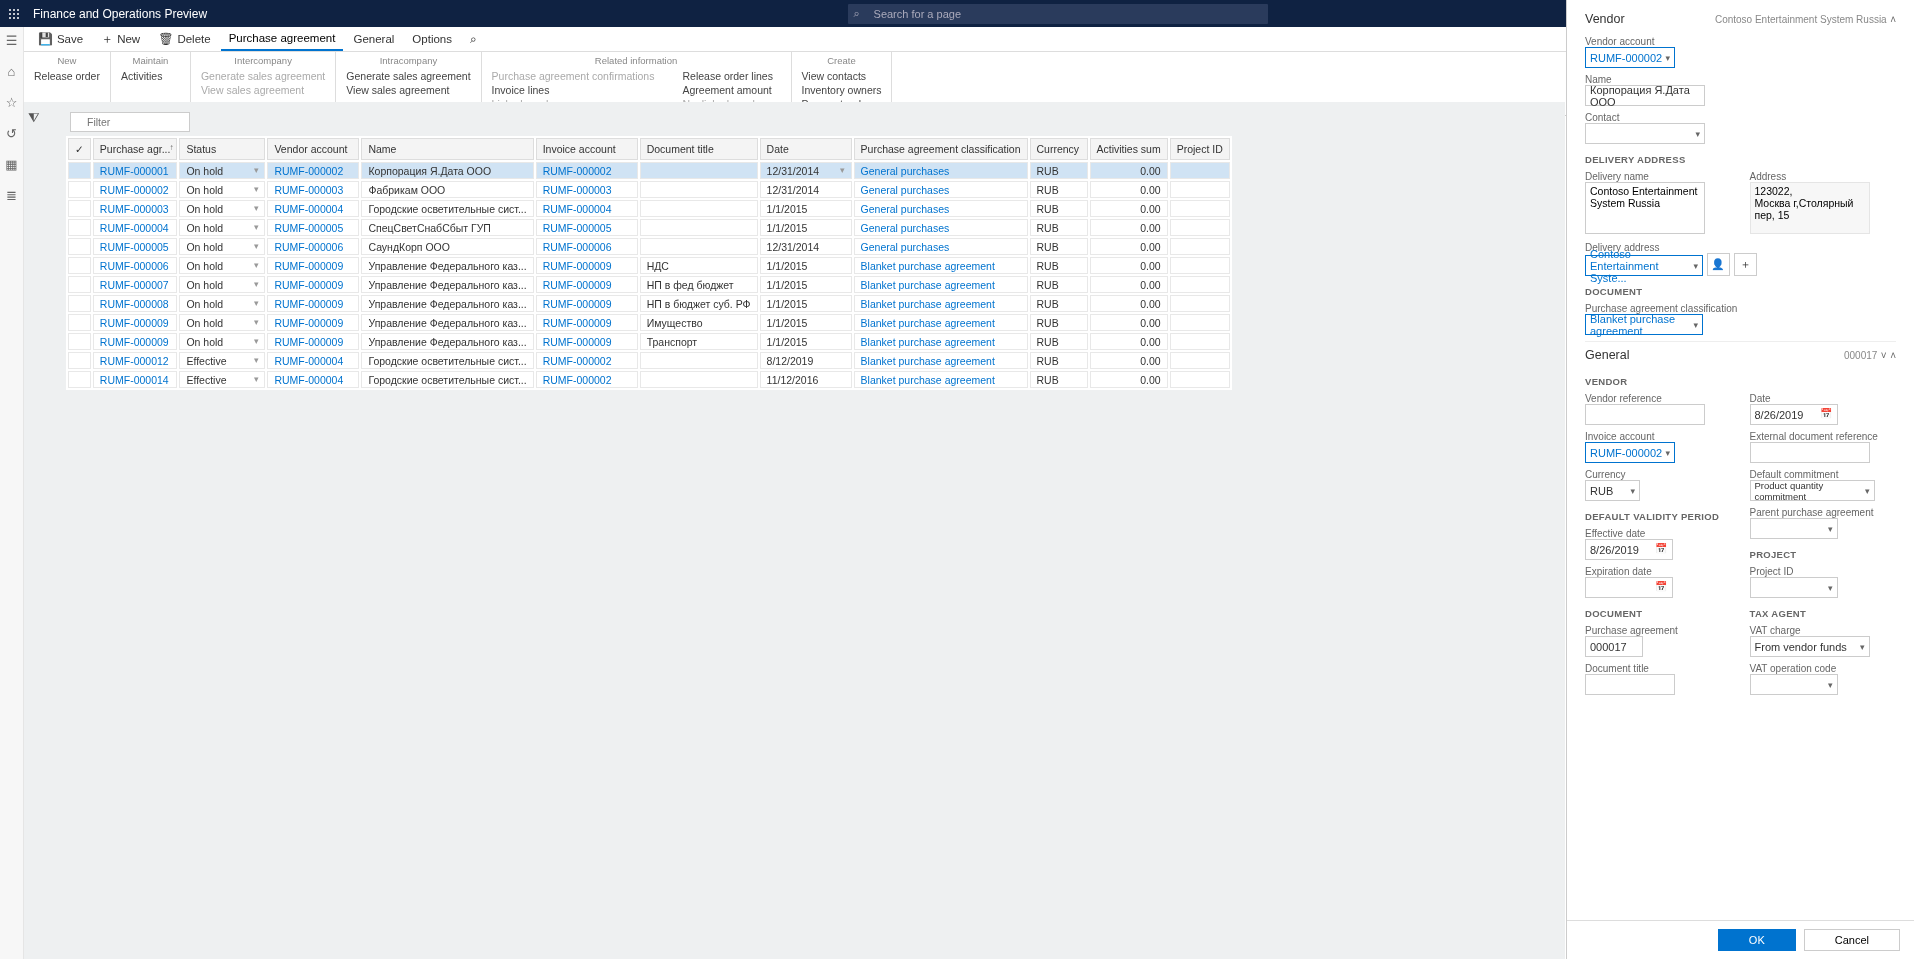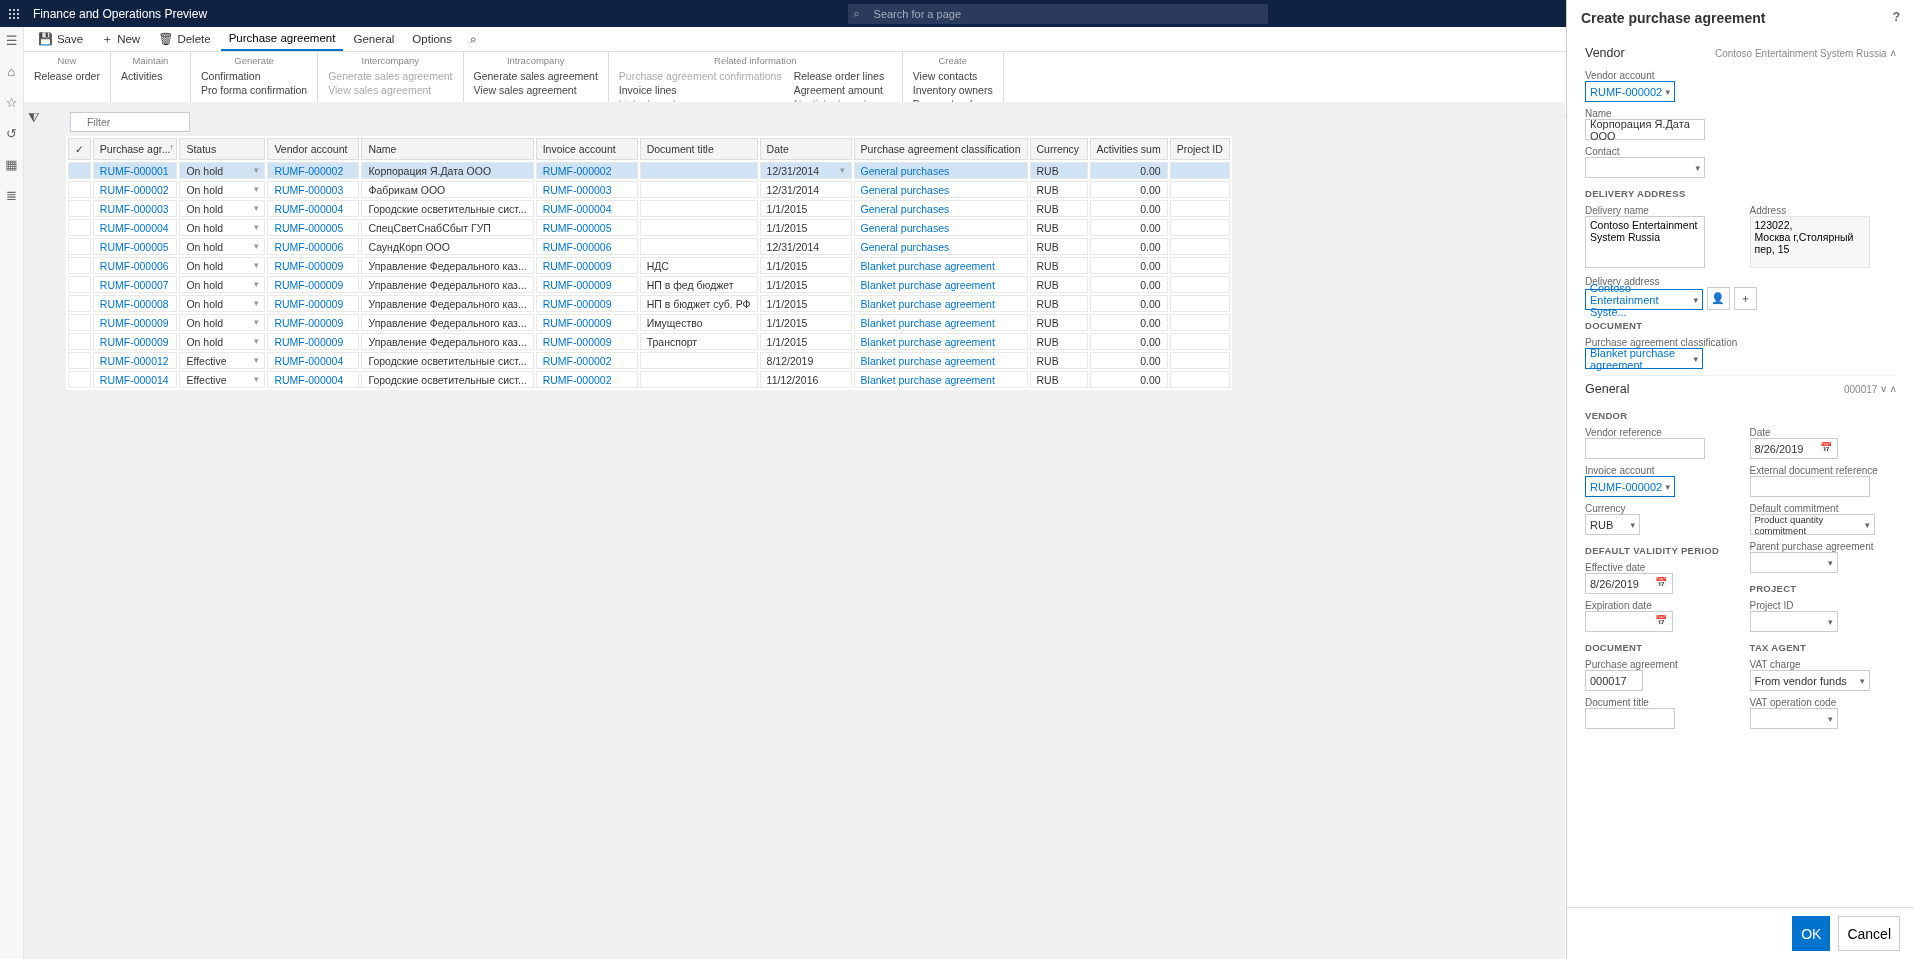--- a/index.html
+++ b/index.html
@@ -71,21 +71,21 @@
 .fld-ta.ro { background:#f7f7f7; border-color:#e5e5e5; }
 .two-col { display:flex; gap:18px; }
 .col { flex:1; }
 .sub-h { font-size:9.5px; color:#666; font-weight:600; margin-top:10px; text-transform:uppercase; letter-spacing:.3px;}
 .addr-ctrl { display:flex; gap:4px; align-items:flex-end; }
 .sq-btn { width:23px; height:23px; border:1px solid #ccc; display:flex; align-items:center; justify-content:center; cursor:pointer; font-size:11px; }
 .date-input { position:relative; }
 .date-input .cal { position:absolute; right:4px; top:3px; font-size:10px; color:#666; }
 
 .rfoot { border-top:1px solid #ddd; padding:8px 14px; display:flex; justify-content:flex-end; gap:8px; }
-.btn { height:35px; padding:0 8px; font-size:14px; border:1px solid #ccc; background:#fff; cursor:pointer; }
+.btn { height:22px; padding:0 30px; font-size:11px; border:1px solid #ccc; background:#fff; cursor:pointer; }
 .btn.primary { background:#0073cf; color:#fff; border-color:#0073cf; }
 
 svg.icon { width:12px; height:12px; }
 </style>
 </head>
 <body>
 
 <div class="topbar">
   <div class="waffle">
     <svg class="icon" viewBox="0 0 12 12" fill="#fff">
@@ -151,43 +151,36 @@
         <span>Release order</span>
       </div>
     </div>
     <div class="group">
       <div class="ghead">Maintain</div>
       <div class="gitems">
         <span>Activities</span>
       </div>
     </div>
     <div class="group">
-      <div class="ghead">Generate</div>
-      <div class="gitems">
-        <span>Confirmation</span>
-        <span>Pro forma confirmation</span>
-      </div>
-    </div>
-    <div class="group">
       <div class="ghead">Intercompany</div>
       <div class="gitems">
         <span class="muted">Generate sales agreement</span>
         <span class="muted">View sales agreement</span>
       </div>
     </div>
     <div class="group">
       <div class="ghead">Intracompany</div>
       <div class="gitems">
         <span>Generate sales agreement</span>
         <span>View sales agreement</span>
       </div>
     </div>
     <div class="group">
       <div class="ghead">Related information</div>
-      <div class="gitems" style="display: grid; grid-template-columns: auto auto; column-gap: 12px;">
+      <div class="gitems" style="display: grid; grid-template-columns: auto auto; column-gap: 28px;">
         <span class="muted">Purchase agreement confirmations</span>
         <span>Release order lines</span>
         <span>Invoice lines</span>
         <span>Agreement amount</span>
         <span class="muted">Linked purchases</span>
         <span class="muted">Nonlinked purchases</span>
       </div>
     </div>
     <div class="group">
       <div class="ghead">Create</div>
@@ -415,26 +408,20 @@
           <td class="link" style="min-width: 122px;">Blanket purchase agreement</td>
           <td style="min-width: 58px;">RUB</td>
           <td class="num" style="min-width: 52px;">0.00</td>
           <td style="min-width: 60px;"></td>
         </tr>
       </tbody>
     </table>
 </div>
 
 <div class="rpanel">
-  <div class="rhead">
-    <span>Create purchase agreement</span>
-    <div class="icons">
-        <span>?</span>
-      </div>
-  </div>
   <div class="rbody">
     <div class="section-h" style="border-top:none;">
       <span>Vendor</span>
       <span><span class="sub">Contoso Entertainment System Russia</span> <span class="chev">˄</span></span>
     </div>
 
     <span class="fld-label">Vendor account</span>
     <div class="fld-input lookup" style="width:90px;">
         <span>RUMF-000002</span>
       </div>

